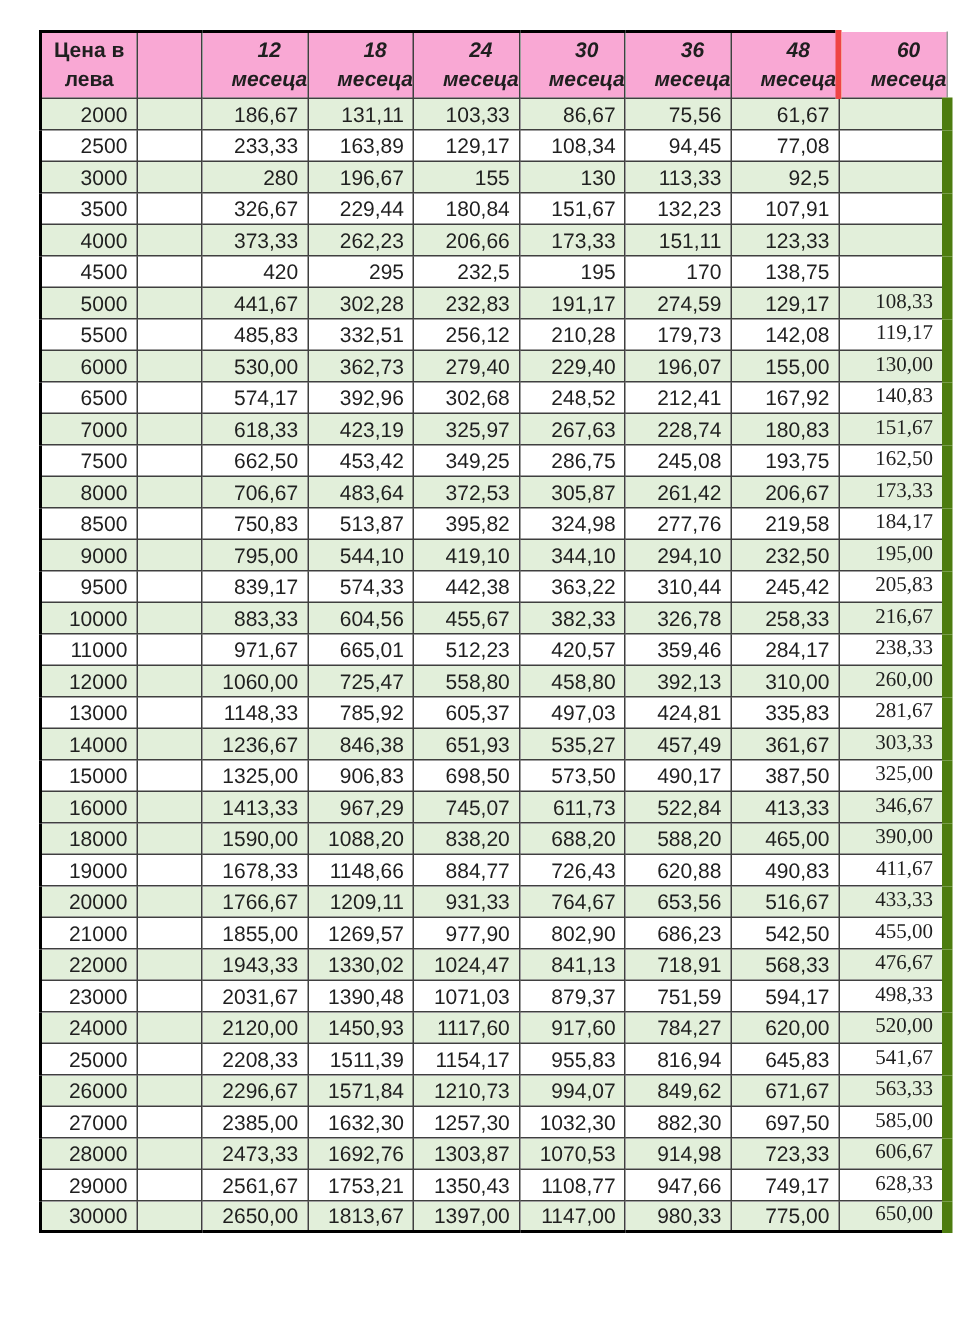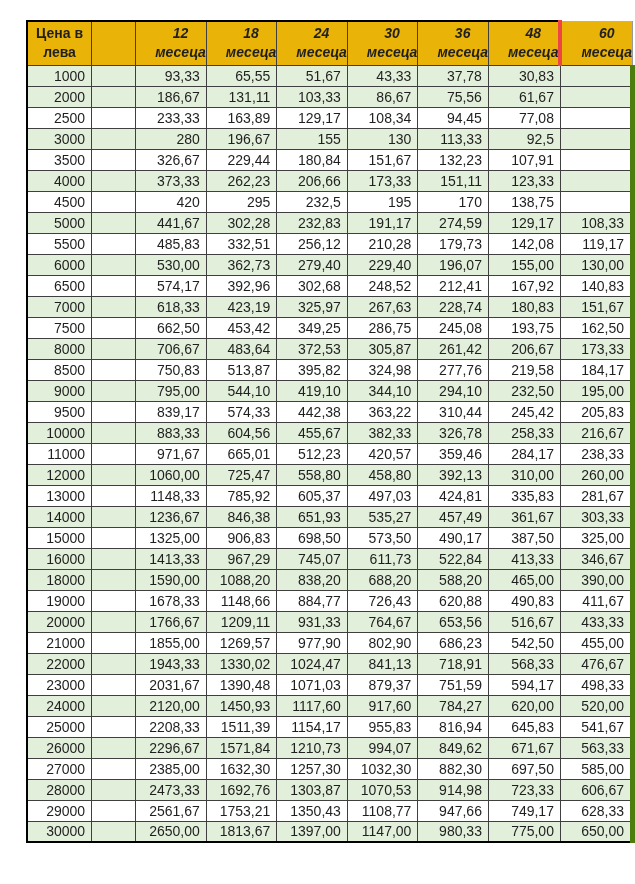--- a/index.html
+++ b/index.html
@@ -11,34 +11,34 @@
     position:absolute;left:26px;top:20px;
     border-collapse:collapse;table-layout:fixed;
   }
   th,td{
     box-sizing:border-box;overflow:hidden;white-space:nowrap;
     border-right:1px solid #3f3f3f;border-bottom:1px solid #3f3f3f;
     padding:0;
   }
   
   thead th{
-    height:44px;border-top:2px solid #000;background:#eab308;
+    height:44px;border-top:2px solid #000;background:#f9a8d4;
     font-size:14px;font-weight:bold;vertical-align:middle;
   }
   th.price-head{text-align:center;line-height:19px;border-left:2px solid #000;}
   th.month-head{text-align:center;padding-left:19px;line-height:19px;font-style:italic;}
   th.month-head-48{border-right:4px solid #ef4444;}
   th.month-head-60{border-top:none;border-right:1px solid #9a9a9a;}
   
   tbody td{
     height:21px;font-size:14px;text-align:right;padding-right:6px;
     vertical-align:middle;
   }
   tbody td.price-cell{border-left:2px solid #000;}
-  tbody td.last-col{border-right:5px solid #4d7c0f;}
+  tbody td.last-col{border-right:7px solid #4d7c0f;font-family:Liberation Serif, serif;}
   tbody tr.green td{background:#e2efda;}
   tbody tr.white td{background:#ffffff;}
   tbody tr:last-child td{border-bottom:2px solid #000;padding-left:12px;}
 </style>
 </head>
 <body>
 
 <table class="price-table">
   <colgroup>
     <col style="width:67px">
@@ -63,31 +63,20 @@
         <th class="month-head"><span>18</span><br><span>месеца</span></th>
         <th class="month-head"><span>24</span><br><span>месеца</span></th>
         <th class="month-head"><span>30</span><br><span>месеца</span></th>
         <th class="month-head"><span>36</span><br><span>месеца</span></th>
         <th class="month-head month-head-48"><span>48</span><br><span>месеца</span></th>
         <th class="month-head month-head-60"><span>60</span><br><span>месеца</span></th>
       </tr>
   </thead>
   <tbody>
 
-  <tr class="green">
-        <td class="price-cell">1000</td>
-        <td></td>
-        <td class="value-cell">93,33</td>
-        <td class="value-cell">65,55</td>
-        <td class="value-cell">51,67</td>
-        <td class="value-cell">43,33</td>
-        <td class="value-cell">37,78</td>
-        <td class="value-cell">30,83</td>
-        <td class="value-cell last-col"></td>
-      </tr>
       <tr class="green">
         <td class="price-cell">2000</td>
         <td></td>
         <td class="value-cell">186,67</td>
         <td class="value-cell">131,11</td>
         <td class="value-cell">103,33</td>
         <td class="value-cell">86,67</td>
         <td class="value-cell">75,56</td>
         <td class="value-cell">61,67</td>
         <td class="value-cell last-col"></td>

